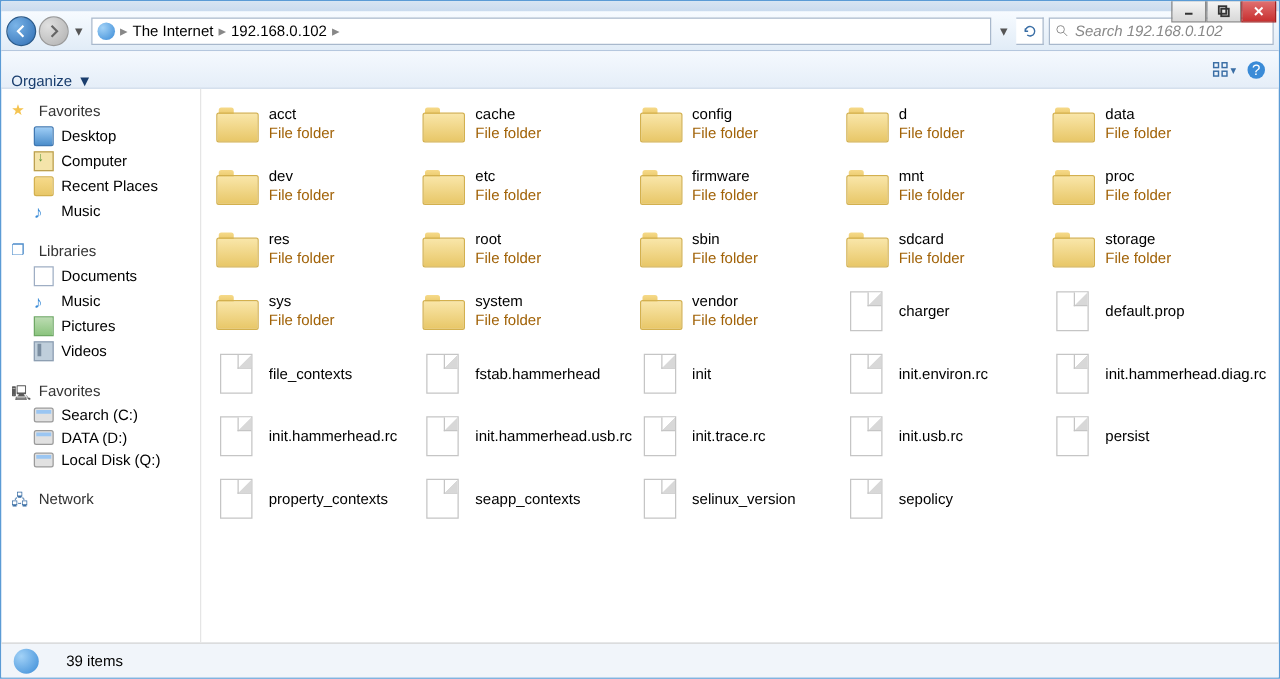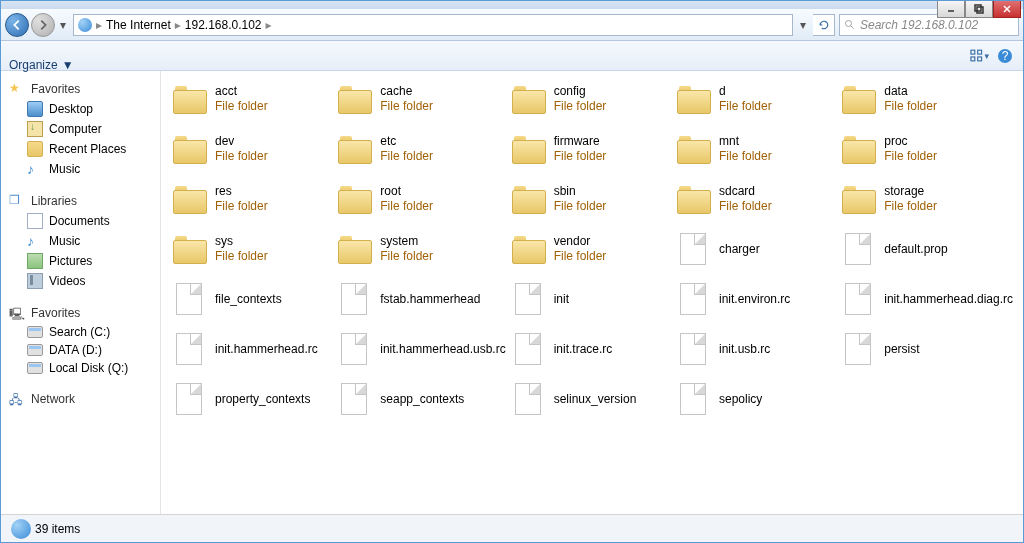--- a/index.html
+++ b/index.html
@@ -54,21 +54,21 @@
   .tile .sub { color:#a16207;}
 
   
   .folder-ico { width:32px; height:26px; position:relative;}
   .folder-ico::before { content:""; position:absolute; left:2px; top:0; width:12px; height:6px; background:linear-gradient(#f6da8a,#eac869); border-radius:2px 2px 0 0;}
   .folder-ico::after { content:""; position:absolute; left:0; top:4px; width:32px; height:22px; background:linear-gradient(to bottom,#f9e6a9,#e8c768); border:1px solid #d3b04e; border-radius:2px;}
   .file-ico { width:26px; height:32px; background:#fff; border:1px solid #c5c5c5; position:relative;}
   .file-ico::before { content:""; position:absolute; right:0; top:0; width:10px; height:10px; background:linear-gradient(135deg,#fff 48%,#d8d8d8 52%); border-left:1px solid #c5c5c5; border-bottom:1px solid #c5c5c5;}
 
   
-  .status { height:28px; border-top:1px solid #d3d3d3; background:#f1f5fa; display:flex; align-items:center; padding:0 10px; gap:4px;}
+  .status { height:28px; border-top:1px solid #d3d3d3; background:#f1f5fa; display:flex; align-items:center; padding:0 10px; gap:22px;}
   .status .sic { width:20px; height:20px;}
 
   .drive-ico{display:inline-block;width:16px;height:12px;background:#e1e1e1;border:1px solid #9a9a9a;border-radius:2px;position:relative;}
   .drive-ico::after{content:"";position:absolute;top:1px;left:1px;right:1px;height:3px;background:#9bc6f2;}
   .desk-ico{width:16px;height:12px;background:linear-gradient(#9ecdf6,#4c8ecb);border:1px solid #3f78b2;border-radius:2px;}
   .dl-ico{width:14px;height:14px;border:1px solid #bca050;background:#f4e4aa;position:relative;}
   .dl-ico::after{content:"↓";position:absolute;left:2px;top:-1px;color:#5f963a;font-weight:bold;font-size:10px;}
   .music-ico{color:#3a8bd7;font-size:14px;}
   .doc-ico{width:12px;height:14px;background:#fff;border:1px solid #9faec4;}
   .pic-ico{width:14px;height:12px;background:linear-gradient(#bcdcb2,#8bc47e);border:1px solid #6ea864;}

